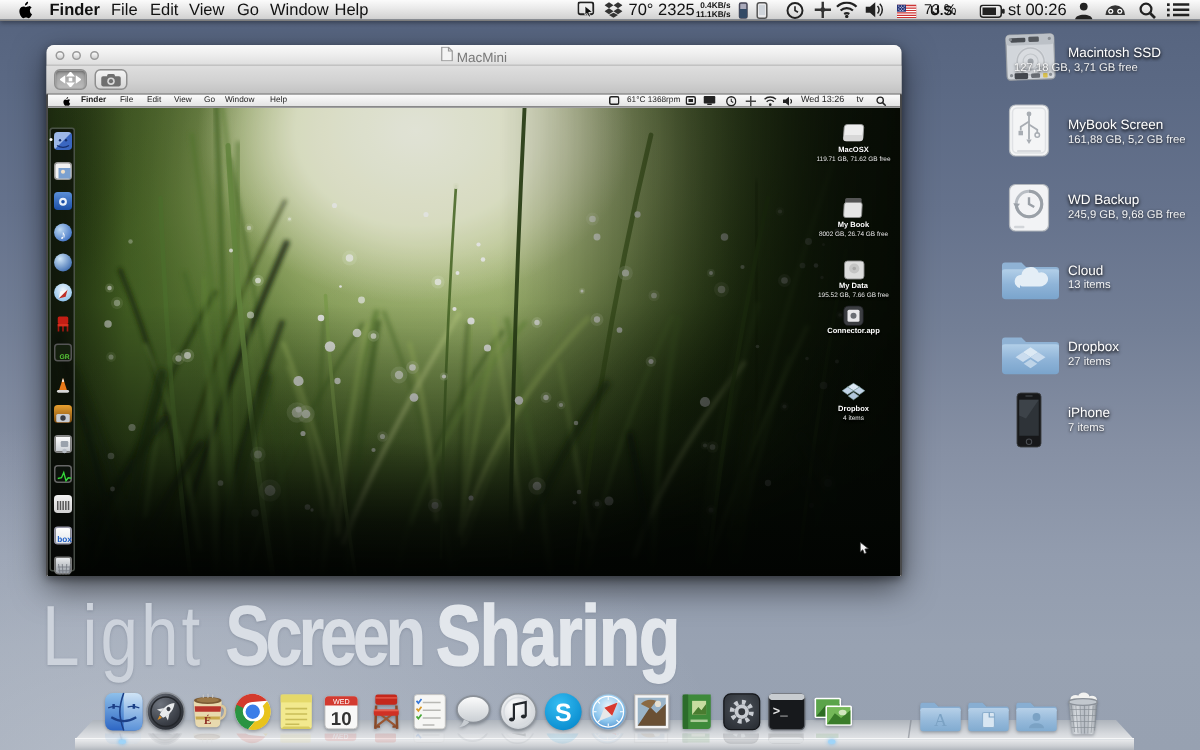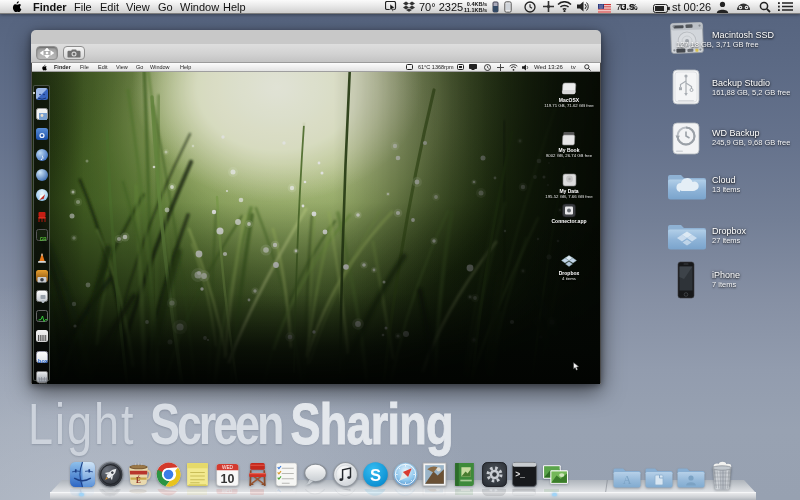--- a/index.html
+++ b/index.html
@@ -166,20 +166,29 @@
           <path d="M4 2 H15 M4 5.5 H15 M4 9 H15"></path>
         </g>
         <g fill="#222">
           <rect x="0" y="1.2" width="1.8" height="1.8"></rect>
           <rect x="0" y="4.7" width="1.8" height="1.8"></rect>
           <rect x="0" y="8.2" width="1.8" height="1.8"></rect>
         </g>
       </svg></div>
   </div>
 <div id="win">
+    <div id="titlebar">
+      <div class="tl" style="left:6px"></div>
+      <div class="tl" style="left:17px"></div>
+      <div class="tl" style="left:29px"></div>
+      <div id="title"><svg width="8" height="10" viewBox="0 0 8 10">
+          <path d="M0.5 0.5 H5 L7.5 3 V9.5 H0.5 Z" fill="#f4f4f4" stroke="#999" stroke-width="0.8"></path>
+          <path d="M5 0.5 L5 3 H7.5" fill="none" stroke="#999" stroke-width="0.8"></path>
+        </svg>&nbsp;MacMini</div>
+    </div>
     <div id="toolbar">
       <div class="tbtn" id="tb1">
         <div style="position:absolute;left:3px;top:1.5px">
           <svg width="14" height="10" viewBox="0 0 14 10">
             <g fill="#fff">
               <path d="M7 -0.5 L10 3 H4 Z"></path>
               <path d="M7 10.5 L4 7 H10 Z"></path>
               <path d="M-0.5 5 L3.5 2.2 V7.8 Z"></path>
               <path d="M14.5 5 L10.5 7.8 V2.2 Z"></path>
               <rect x="5.8" y="3.8" width="2.4" height="2.4"></rect>
@@ -671,21 +680,21 @@
 <path d="M15 8 V24"></path>
         <path d="M15 12 L9.5 15.5 V18"></path>
         <path d="M15 14 L20.5 17.5 V20"></path>
       </g>
 <circle cx="15" cy="7" r="1.6" fill="#a8adb3"></circle>
       <rect x="8" y="18.2" width="3" height="3" fill="#a8adb3"></rect>
 <circle cx="20.5" cy="21" r="1.5" fill="none" stroke="#a8adb3" stroke-width="1"></circle>
       <path d="M13.2 24 L16.8 24 L15 27 Z" fill="#a8adb3"></path>
 <rect x="7" y="31" width="16" height="1.5" rx="0.7" fill="#d8dade"></rect>
     </svg></div>
-<div class="hlb" style="left:712px;top:79px">Backup Studio</div>
+<div class="hlb" style="left:712px;top:79px">MyBook Screen</div>
 <div class="hsb" style="left:712px;top:89px">161,88 GB, 5,2 GB free</div>
 <div class="hic" style="left:671px;top:122px"><svg width="30" height="34" viewBox="0 0 30 34">
       <rect x="2" y="1" width="26" height="31" rx="4" fill="#f2f3f5" stroke="#b2b7bd" stroke-width="0.8"></rect>
 <circle cx="15" cy="14" r="8.5" fill="none" stroke="#b9bec4" stroke-width="2"></circle>
 <path d="M15 5.5 A8.5 8.5 0 1 1 6.5 14" fill="none" stroke="#9aa0a7" stroke-width="2"></path>
 <path d="M6.5 17 L4.5 13.5 L9 13.8 Z" fill="#9aa0a7"></path>
 <path d="M15 9.5 V14 L18.5 16" stroke="#9aa0a7" stroke-width="1.6" fill="none"></path>
 <rect x="5" y="28.5" width="7" height="1.6" rx="0.8" fill="#d2d5d9"></rect>
     </svg></div>
 <div class="hlb" style="left:712px;top:129px">WD Backup</div>

